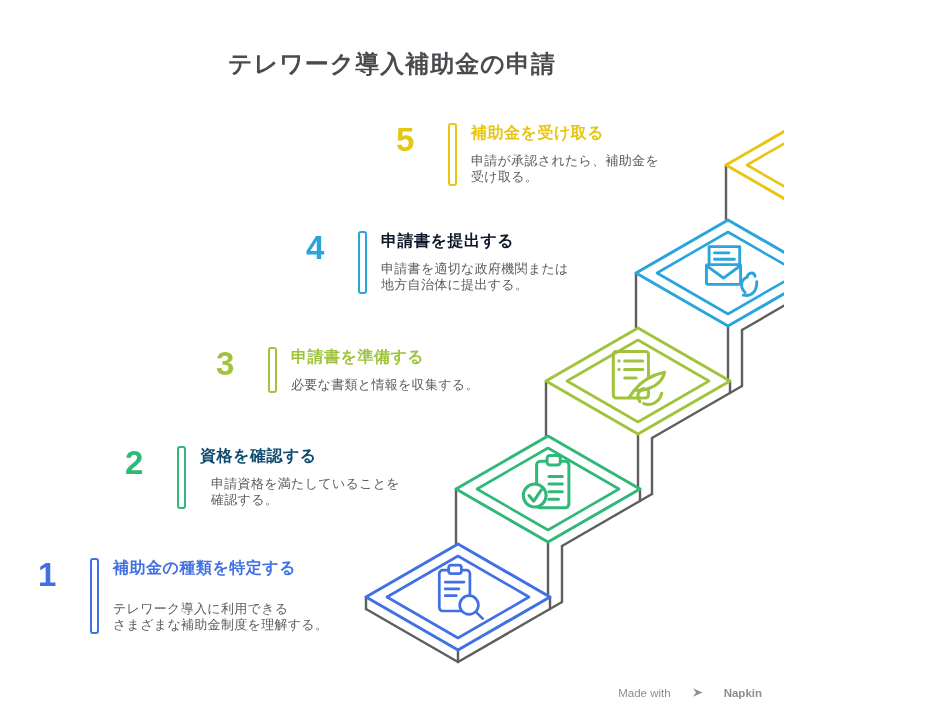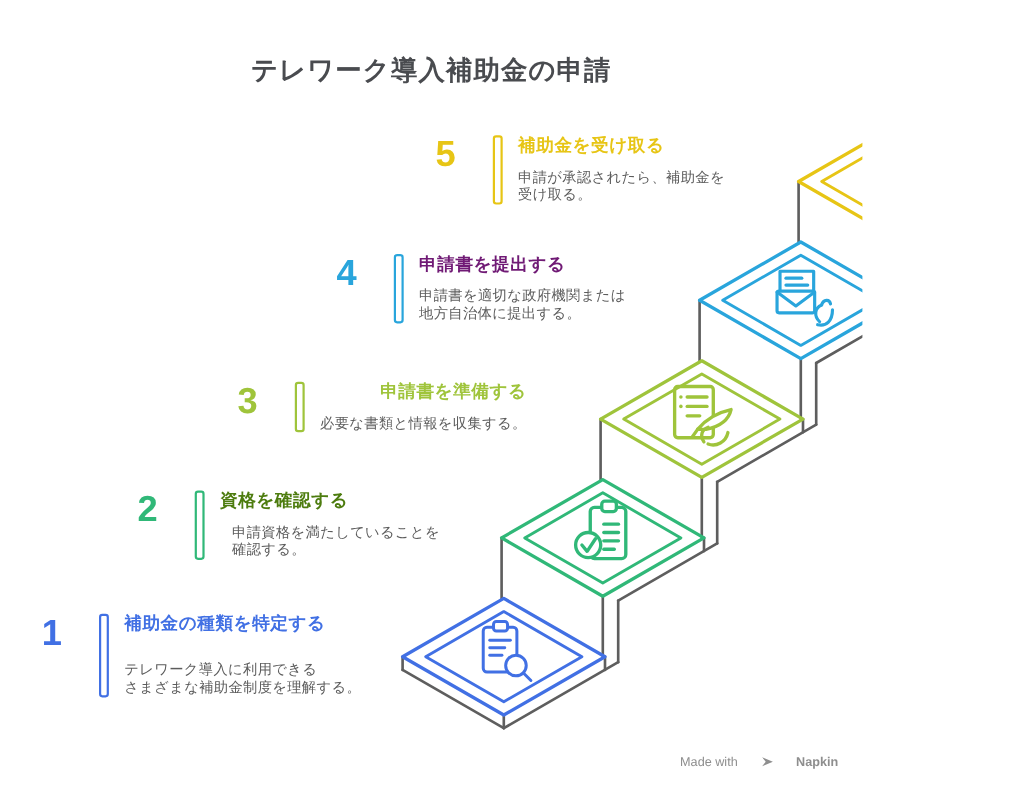--- a/index.html
+++ b/index.html
@@ -154,40 +154,40 @@
       <div class="step-title" style="color: rgb(65, 112, 228);">補助金の種類を特定する</div>
       <div class="step-desc" style="color: rgb(92, 92, 92);">テレワーク導入に利用できる
 さまざまな補助金制度を理解する。</div>
     </div>
   </div>
 
   <div class="step s2">
     <div class="num" style="color: rgb(48, 184, 120);">2</div>
     <div class="bar" style="border-color: rgb(48, 184, 120);"></div>
     <div class="texts">
-      <div class="step-title" style="color: #4d7c0f;">資格を確認する</div>
+      <div class="step-title" style="color: #0c4a6e;">資格を確認する</div>
       <div class="step-desc" style="color: rgb(92, 92, 92); margin-left: 11px;">申請資格を満たしていることを
 確認する。</div>
     </div>
   </div>
 
   <div class="step s3">
     <div class="num" style="color: rgb(159, 196, 59);">3</div>
     <div class="bar" style="border-color: rgb(159, 196, 59);"></div>
     <div class="texts">
-      <div class="step-title" style="color: rgb(159, 196, 59); text-align: right;">申請書を準備する</div>
+      <div class="step-title" style="color: rgb(159, 196, 59);">申請書を準備する</div>
       <div class="step-desc" style="color: rgb(92, 92, 92);">必要な書類と情報を収集する。</div>
     </div>
   </div>
 
   <div class="step s4">
     <div class="num" style="color: rgb(41, 165, 220);">4</div>
     <div class="bar" style="border-color: rgb(41, 165, 220);"></div>
     <div class="texts">
-      <div class="step-title" style="color: #701a75;">申請書を提出する</div>
+      <div class="step-title" style="color: #0f172a;">申請書を提出する</div>
       <div class="step-desc" style="color: rgb(92, 92, 92);">申請書を適切な政府機関または
 地方自治体に提出する。</div>
     </div>
   </div>
 
   <div class="step s5">
     <div class="num" style="color: rgb(231, 197, 21);">5</div>
     <div class="bar" style="border-color: rgb(231, 197, 21);"></div>
     <div class="texts">
       <div class="step-title" style="color: rgb(231, 197, 21);">補助金を受け取る</div>

